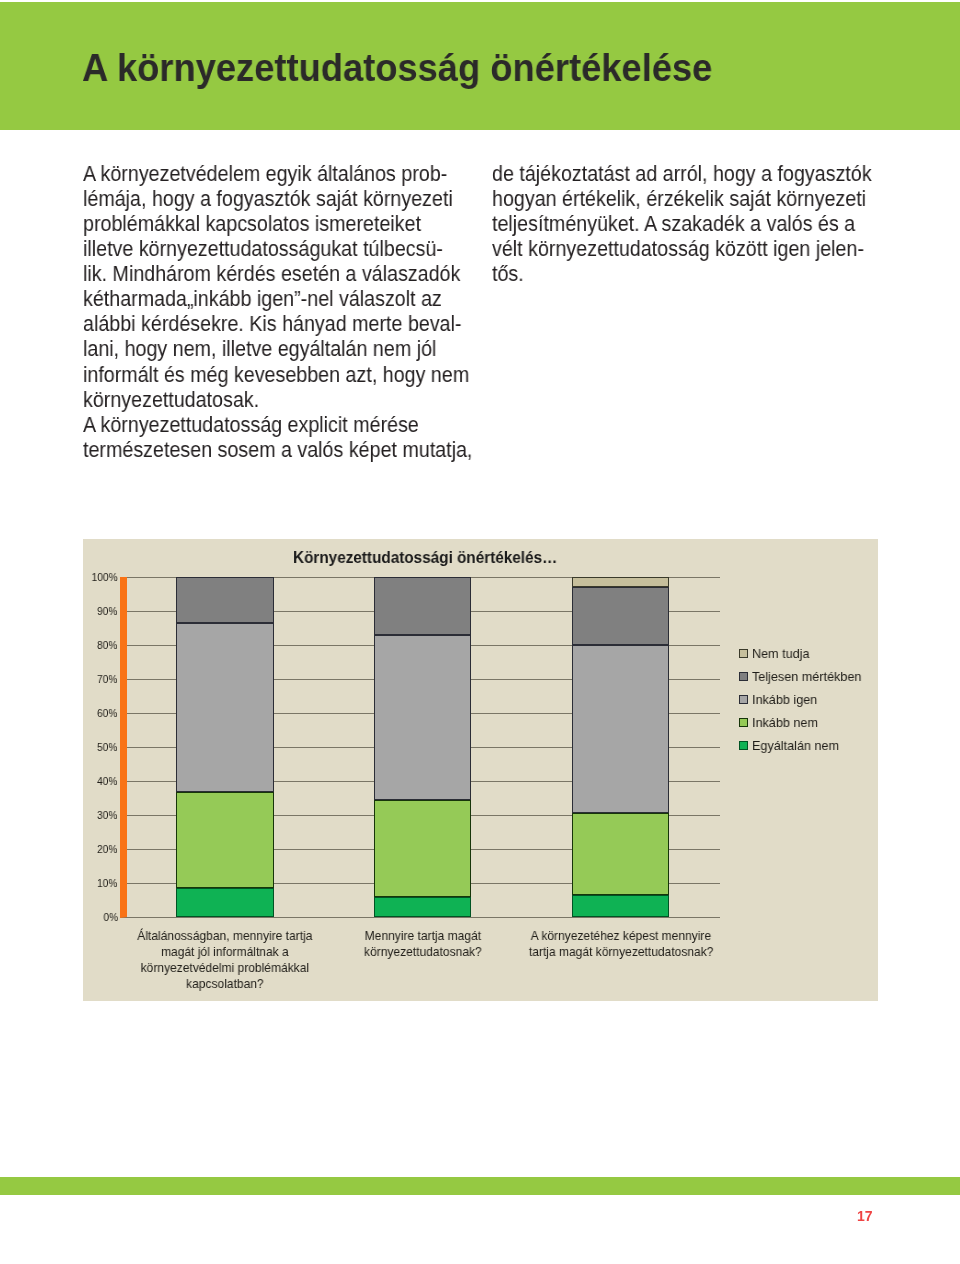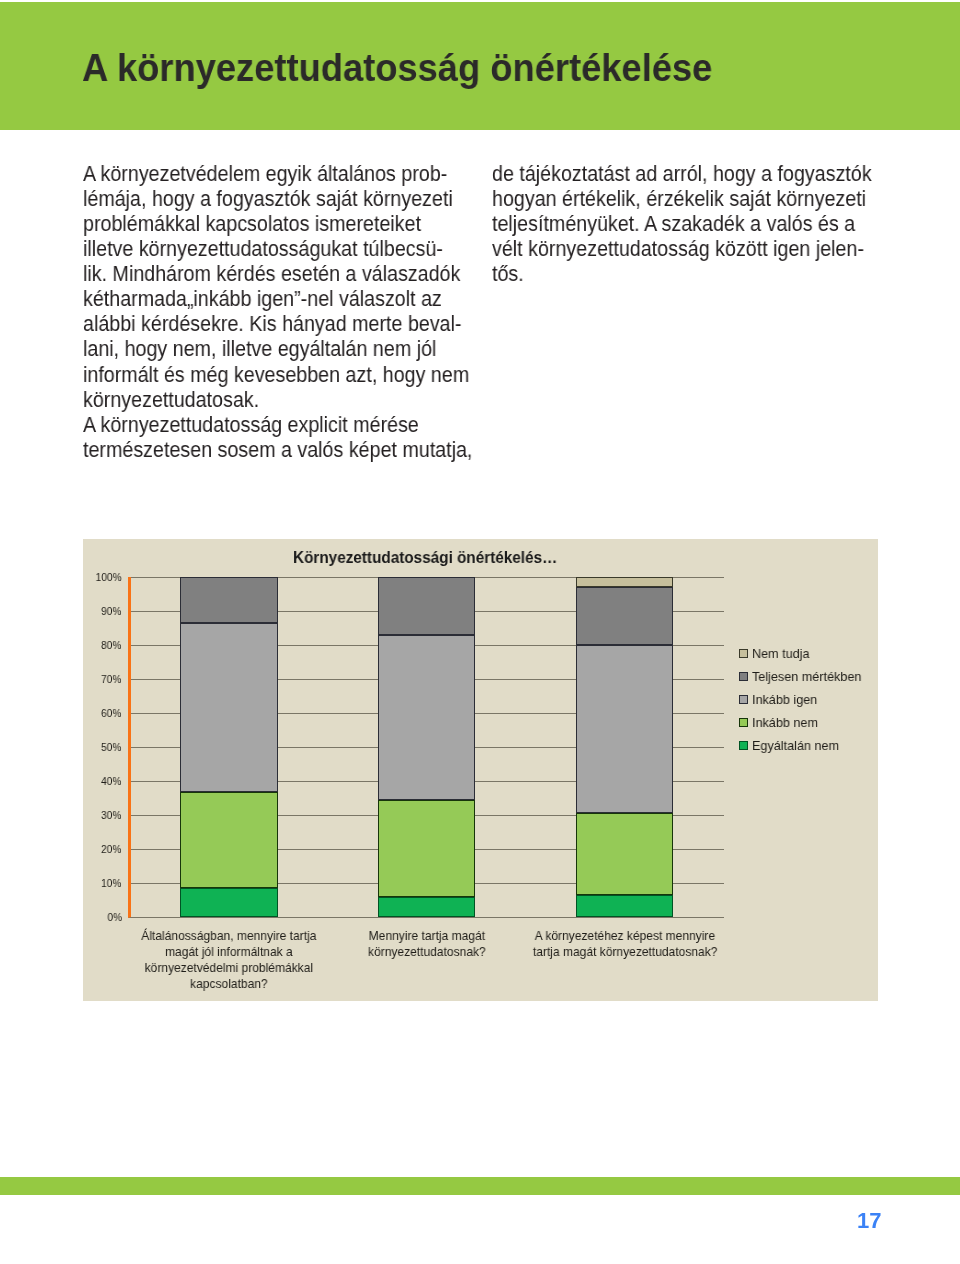--- a/index.html
+++ b/index.html
@@ -19,40 +19,40 @@
        text-align:left;hyphens:none;transform:scaleX(0.92) translateZ(0);transform-origin:left top;}
   .col .tline{white-space:pre;}
   .col-left{left:83px;top:161.9px;width:420px;}
   .col-right{left:492px;top:161.9px;width:420px;}
 
   
   .chart{position:absolute;left:83px;top:538.7px;width:795px;height:462px;background:#e1dcc8;}
   .chart-title{position:absolute;left:292.5px;top:549px;text-align:left;
      font-size:15.8px;font-weight:bold;color:#1a1a1a;white-space:nowrap;
      transform:scaleX(0.968) translateZ(0);transform-origin:left top;}
-  .plot{position:absolute;left:45px;top:38.3px;width:593.3px;height:340px;
-     border-left:3px solid #f97316;border-bottom:1px solid #7a7666;box-sizing:content-box;}
+  .plot{position:absolute;left:37px;top:38.3px;width:593.3px;height:340px;
+     border-left:7px solid #f97316;border-bottom:1px solid #7a7666;box-sizing:content-box;}
   .gridline{position:absolute;left:0;width:593.3px;height:1px;background:#7a7666;}
   .ylab{position:absolute;right:100%;font-size:11.2px;color:#1f1d18;
      white-space:nowrap;transform:translateY(-50%) scaleX(0.91) translateZ(0);transform-origin:right center;
      margin-right:9.2px;}
   .bar{position:absolute;bottom:0;width:97.3px;}
   .seg{position:absolute;left:0;width:100%;box-sizing:border-box;border:1px solid #262520;}
   .xlab{position:absolute;top:100%;margin-top:11.5px;font-size:13.2px;line-height:15.9px;
      color:#1f1d18;text-align:center;}
   .xlab>div{transform:scaleX(0.912) translateZ(0);}
   .legend{position:absolute;left:656px;top:95px;margin-top:8px;}
   .lg-row{position:relative;height:23.1px;display:flex;align-items:center;}
   .lg-sw{width:9.2px;height:9.2px;box-sizing:border-box;border:1.2px solid #2b2b22;flex:0 0 auto;}
   .lg-tx{margin-left:3.5px;font-size:13.2px;color:#1f1d18;white-space:nowrap;
      transform:scaleX(0.957) translateZ(0);transform-origin:left center;}
 
   
   .ftr-band{position:absolute;left:0;top:1177px;width:960px;height:18px;background:#95c942;}
-  .pagenum{position:absolute;left:857px;top:1208px;transform:translateZ(0);font-size:22px;font-weight:bold;color:#3b82f6;}
+  .pagenum{position:absolute;left:857px;top:1208px;transform:translateZ(0);font-size:14px;font-weight:bold;color:#ef4444;}
   .logo{position:absolute;left:711.8px;top:1203.7px;transform:translateZ(0);width:89px;height:55px;}
 </style>
 </head>
 <body>
 
 <div class="page">
 
   <div class="hdr-band"></div>
   <div class="hdr-title">A környezettudatosság önértékelése</div>
 

